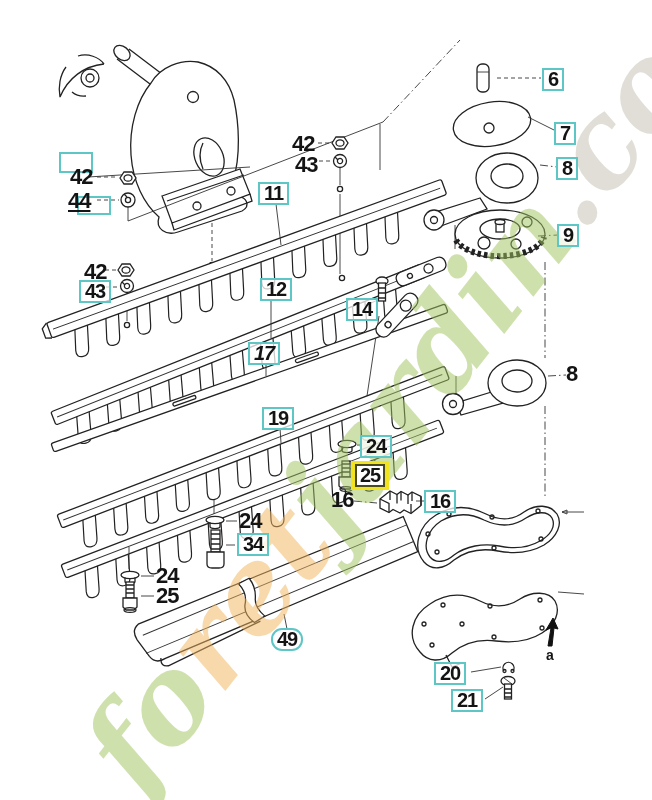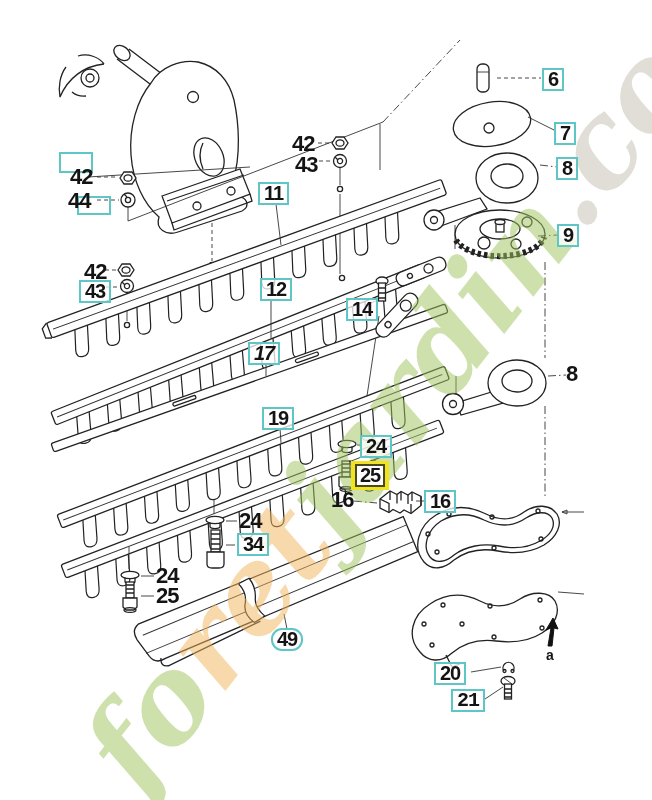--- a/index.html
+++ b/index.html
@@ -334,21 +334,21 @@
       <line x1="280" y1="428" x2="281" y2="443" class="thin"></line>
     </g>
   </svg>
 
   <div class="wm"><span class="g">fo</span><span class="o">ret</span><span class="g">jardin</span><span class="y">.com</span></div>
 
   <div class="emptybox" style="left:59px;top:152px;width:30px;height:17px;"></div>
   <div class="emptybox" style="left:77px;top:196px;width:30px;height:15px;"></div>
 
   <div class="lbl" style="left:70px;top:166px;">42</div>
-  <div class="lbl" style="left:68px;top:190px;">44</div>
+  <div class="lbl" style="left:68px;top:190px;text-decoration:underline;">44</div>
   <div class="lbl" style="left:292px;top:133px;">42</div>
   <div class="lbl" style="left:295px;top:154px;">43</div>
   <div class="lbl" style="left:84px;top:261px;">42</div>
   <div class="lbl boxed" style="left:79px;top:280px;">43</div>
   <div class="lbl boxed" style="left:258px;top:182px;">11</div>
   <div class="lbl boxed" style="left:260px;top:278px;">12</div>
   <div class="lbl boxed" style="left:248px;top:342px;font-style:italic;">17</div>
   <div class="lbl boxed" style="left:262px;top:407px;">19</div>
   <div class="lbl boxed" style="left:346px;top:298px;text-align:center;">14</div>
   <div class="lbl boxed" style="left:360px;top:435px;">24</div>
@@ -361,16 +361,16 @@
   <div class="lbl boxed" style="left:237px;top:533px;">34</div>
   <div class="lbl" style="left:156px;top:565px;">24</div>
   <div class="lbl" style="left:156px;top:585px;">25</div>
   <div class="lbl boxed" style="left:271px;top:628px;border-radius:11px;">49</div>
   <div class="lbl boxed" style="left:542px;top:68px;">6</div>
   <div class="lbl boxed" style="left:554px;top:122px;">7</div>
   <div class="lbl boxed" style="left:556px;top:157px;">8</div>
   <div class="lbl boxed" style="left:557px;top:224px;">9</div>
   <div class="lbl" style="left:566px;top:363px;">8</div>
   <div class="lbl boxed" style="left:434px;top:662px;">20</div>
-  <div class="lbl boxed" style="left:451px;top:689px;font-family:Liberation Mono, monospace;">21</div>
+  <div class="lbl boxed" style="left:451px;top:689px;">21</div>
   <div class="lbl small" style="left:546px;top:648px;">a</div>
 
 </div>
 
 </body></html>

